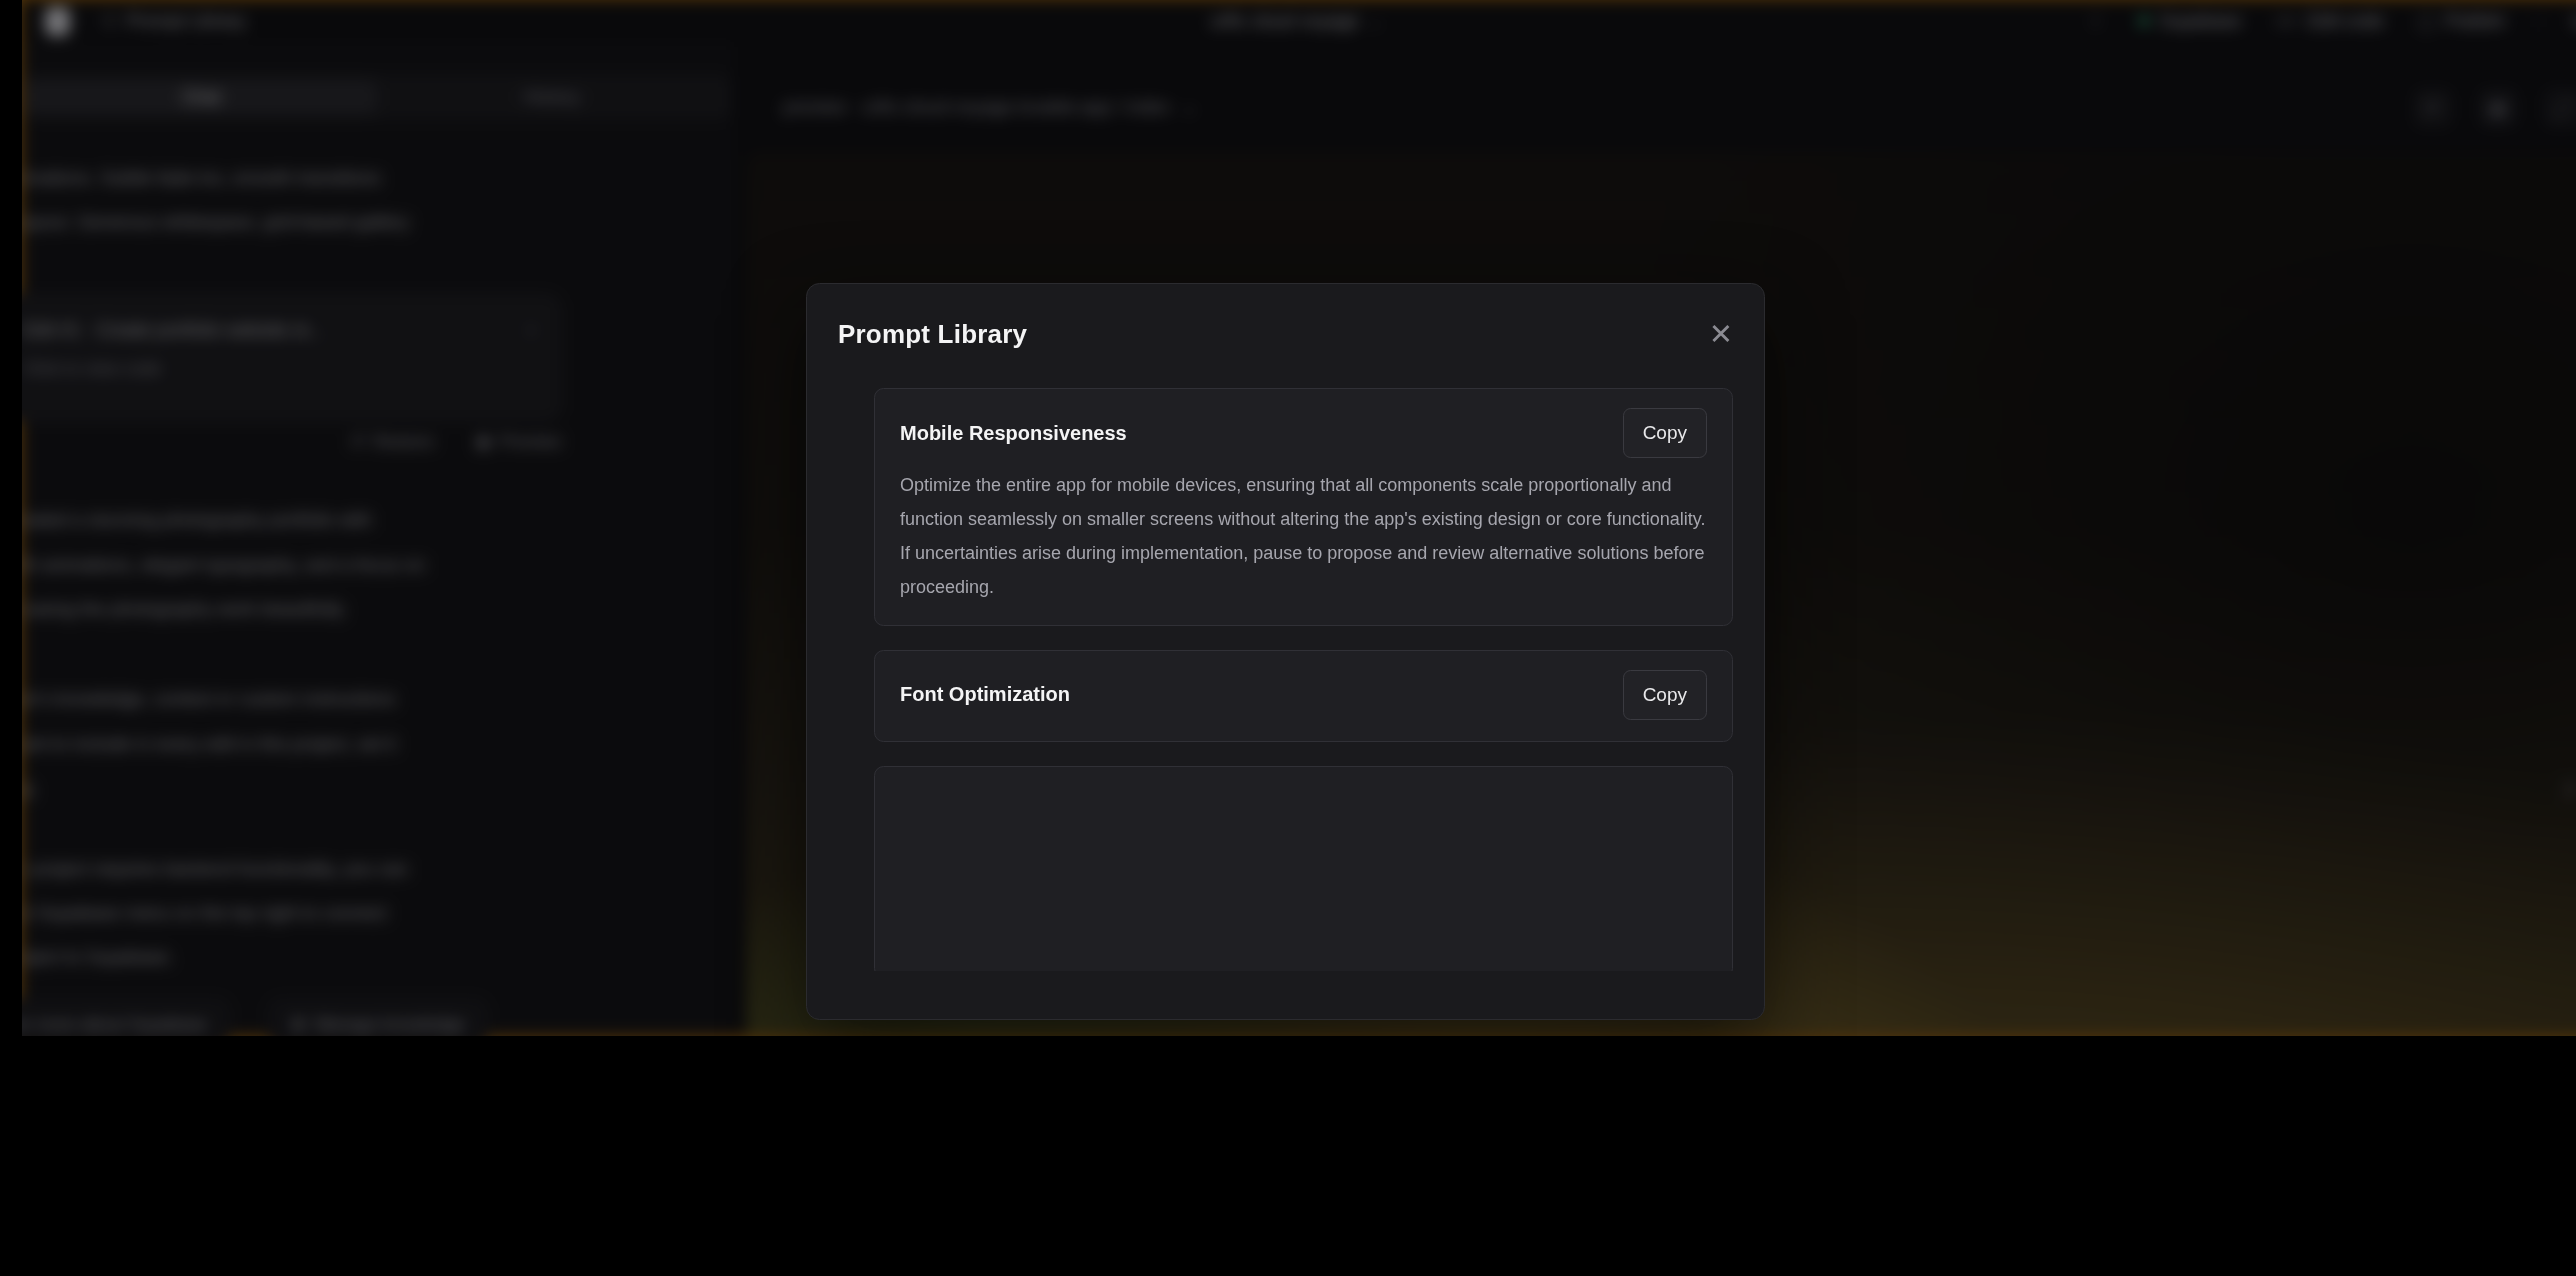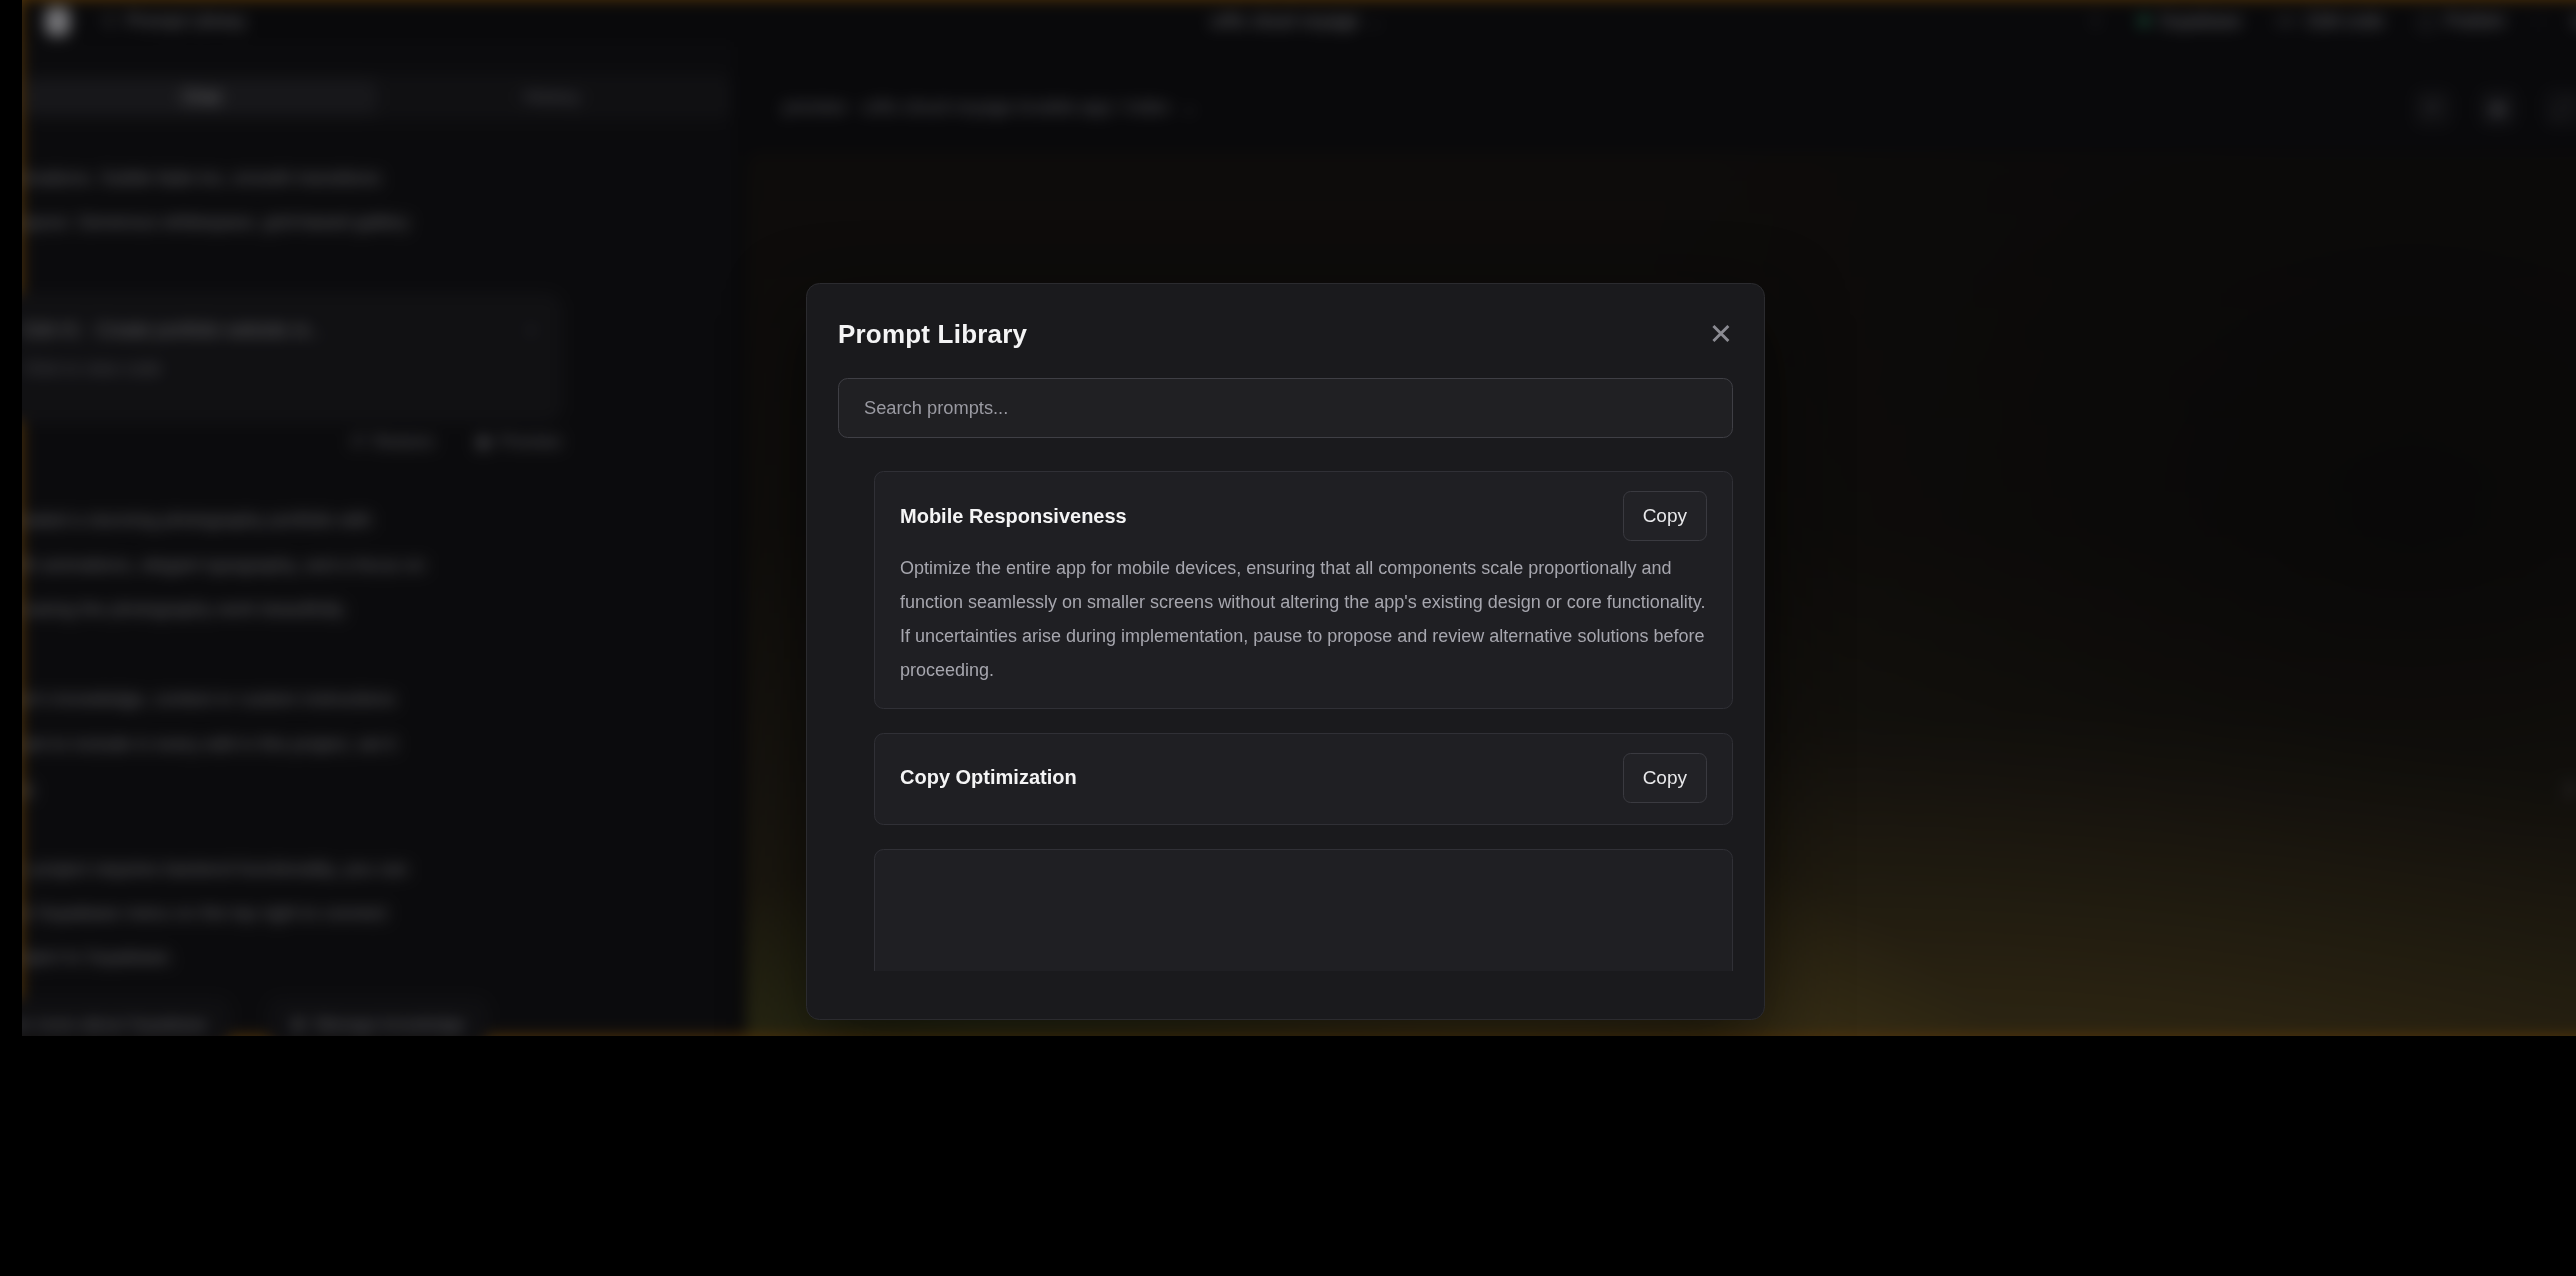--- a/index.html
+++ b/index.html
@@ -209,32 +209,31 @@
     </div>
   </div>
 
   <div class="dim"></div>
 
   <div class="modal">
     <div class="m-head">
       <div class="m-title">Prompt Library</div>
       <button class="m-close">✕</button>
     </div>
-    <input class="m-search" placeholder="Search prompts..." style="">
     <div class="plist">
       <div class="pcard">
         <div class="pc-top">
           <div class="pc-title">Mobile Responsiveness</div>
           <button class="copy-btn">Copy</button>
         </div>
         <div class="pc-body">Optimize the entire app for mobile devices, ensuring that all components scale proportionally and function seamlessly on smaller screens without altering the app's existing design or core functionality. If uncertainties arise during implementation, pause to propose and review alternative solutions before proceeding.</div>
       </div>
       <div class="pcard">
         <div class="pc-top">
-          <div class="pc-title">Copy Optimization</div>
+          <div class="pc-title">Font Optimization</div>
           <button class="copy-btn">Copy</button>
         </div>
       </div>
       <div class="pcard ghost"></div>
     </div>
   </div>
 
 </div>
 
 

